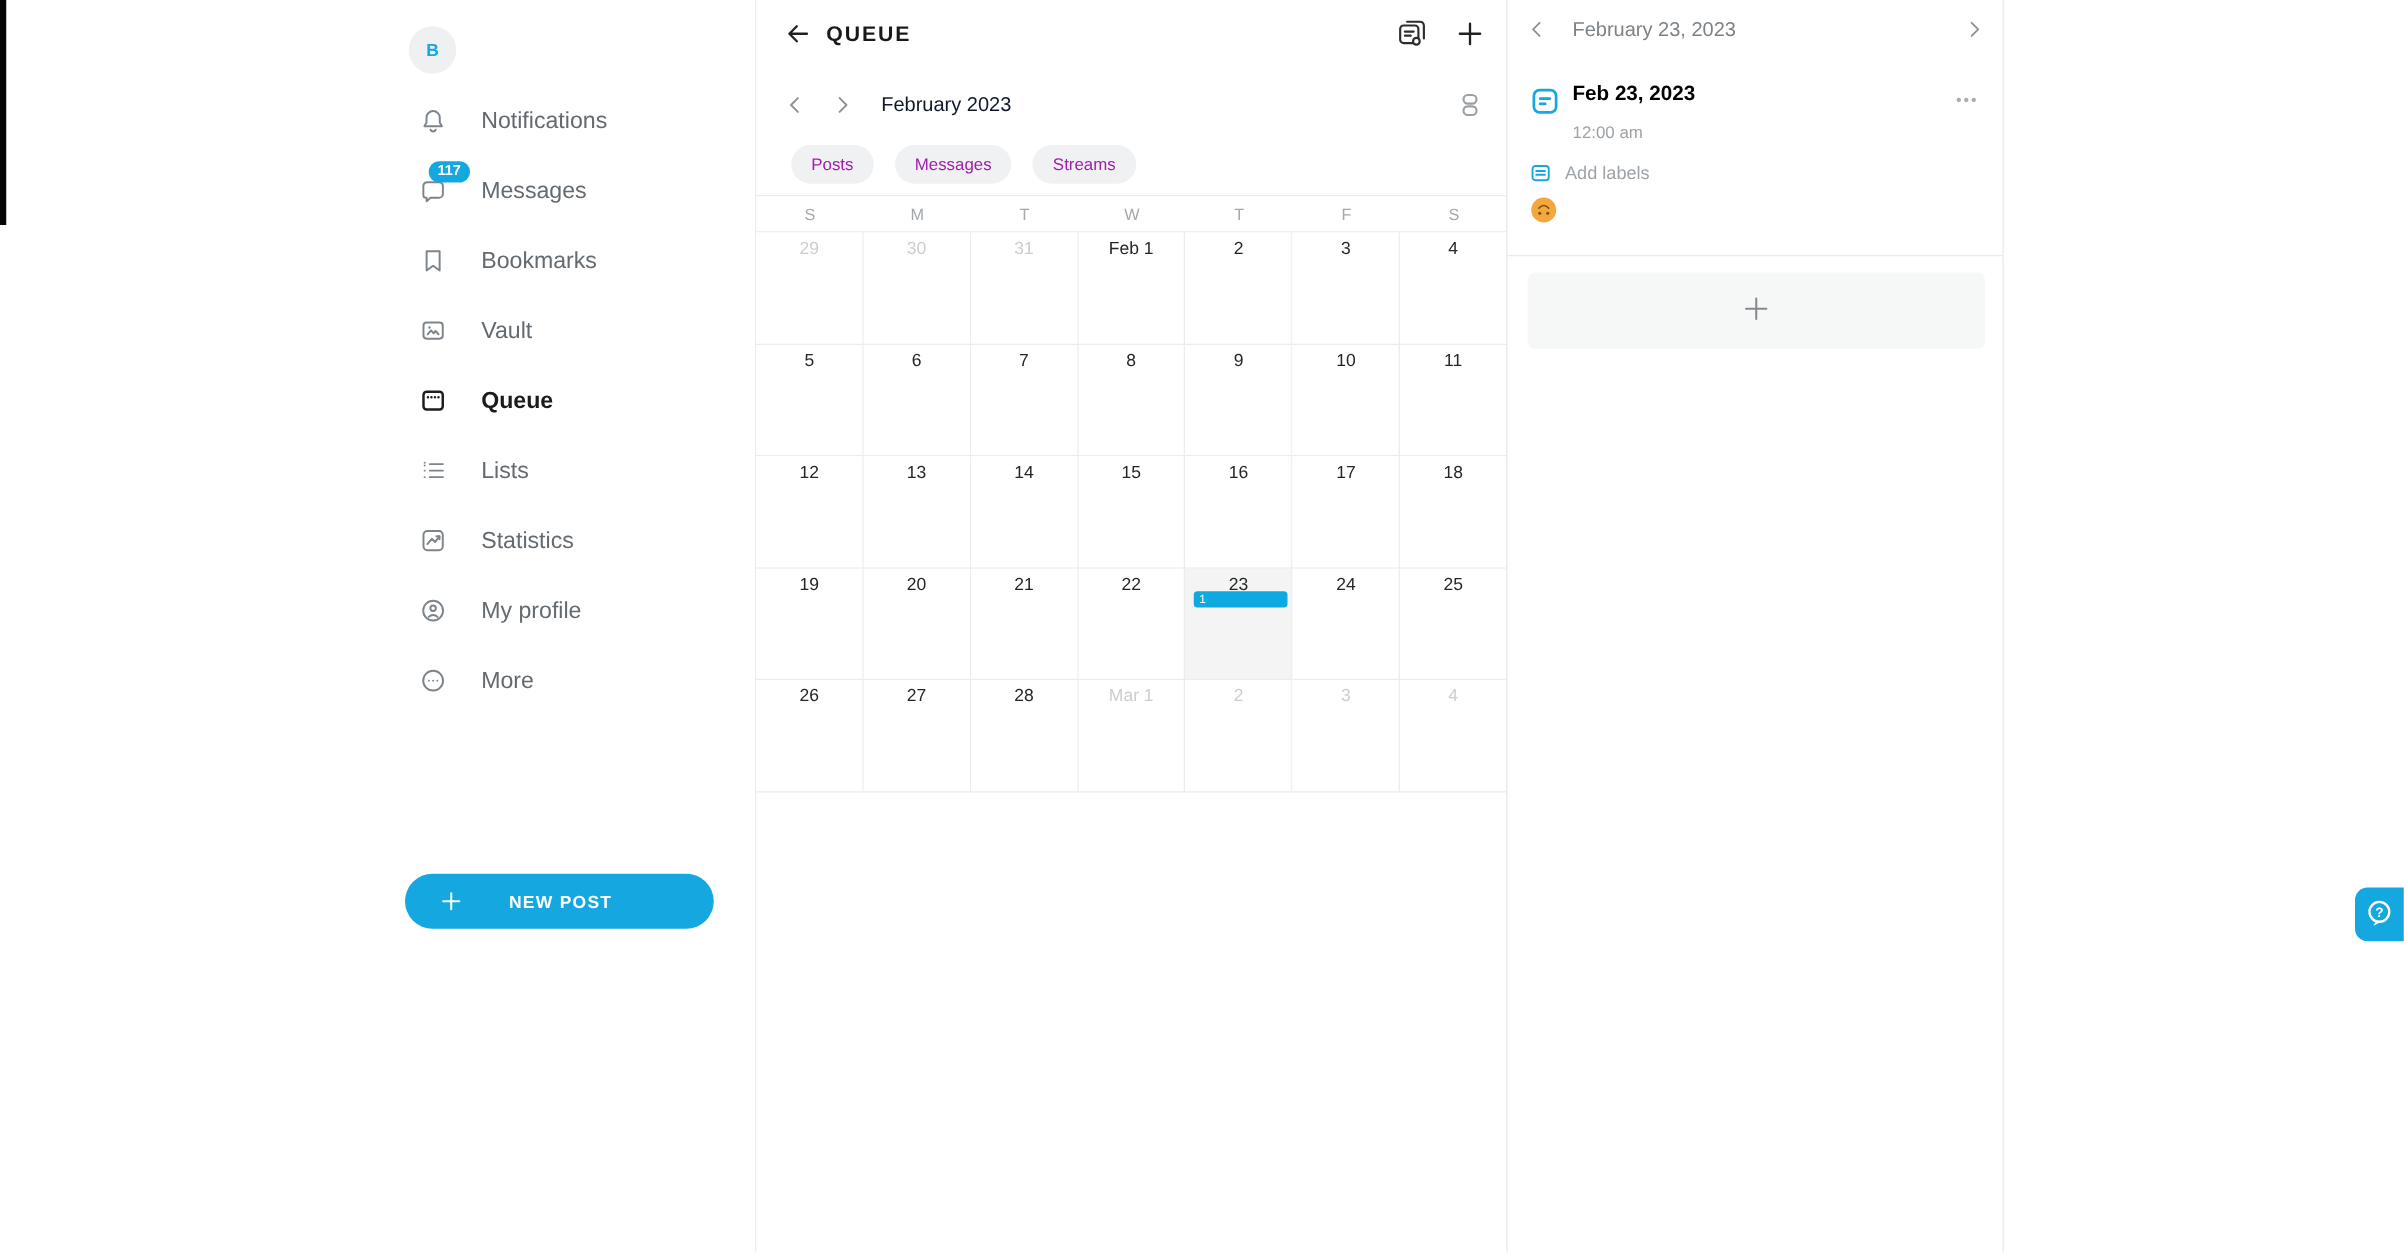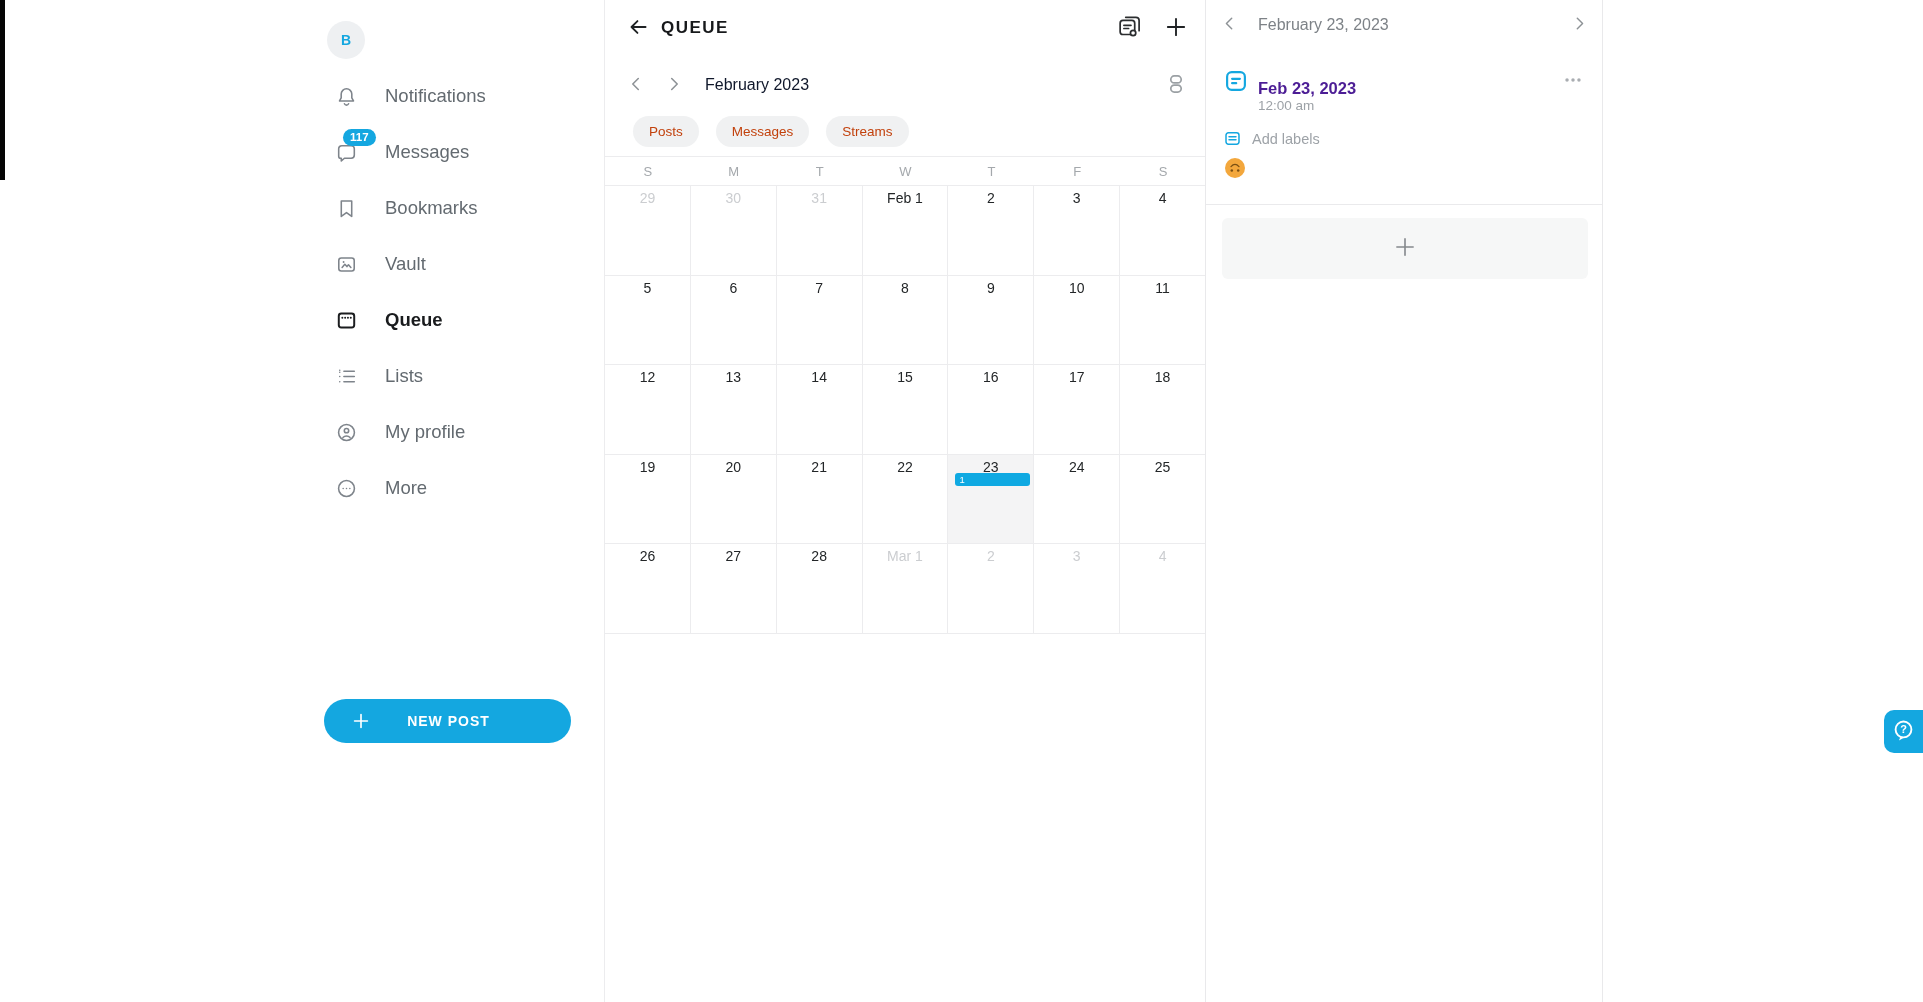--- a/index.html
+++ b/index.html
@@ -50,21 +50,21 @@
 
   .month-row{position:absolute;top:70px;left:0;right:0;height:30px;display:flex;align-items:center;}
   .chev-btn{width:22px;height:22px;color:#8d9296;}
   .month-prev{margin-left:20px;}
   .month-next{margin-left:16px;}
   .month-label{margin-left:20px;font-size:16px;color:#0f172a;}
   .view-toggle{margin-left:auto;margin-right:16px;width:28px;height:28px;color:#9ba0a4;}
 
   .tabs-row{position:absolute;top:116px;left:28px;display:flex;gap:17px;}
   .tab-pill{background:#f0f1f2;border:none;border-radius:16px;height:31px;padding:0 16px;
-    font-size:13.5px;color:#c2410c;cursor:pointer;font-family:inherit;}
+    font-size:13.5px;color:#a21caf;cursor:pointer;font-family:inherit;}
 
   .cal{position:absolute;top:156px;left:0;right:0;}
   .cal-weekdays{display:grid;grid-template-columns:repeat(7,1fr);height:28px;
     border-top:1px solid var(--line);border-bottom:1px solid var(--line);}
   .cal-weekdays span{display:flex;align-items:center;justify-content:center;
     font-size:13px;color:#a4a8ac;}
   .cal-grid{display:grid;grid-template-columns:repeat(7,1fr);grid-auto-rows:89.6px;}
   .cal-cell{position:relative;border-right:1px solid var(--line);border-bottom:1px solid var(--line);cursor:pointer;background:#fff;}
   .cal-cell .num{display:block;text-align:center;padding-top:4px;font-size:14px;color:#232628;}
   .cal-cell.muted .num{color:#cbcdd0;}
@@ -76,21 +76,21 @@
 
   
   .day-panel{position:absolute;left:1205px;top:0;width:398px;height:1002px;background:#fff;
     border-left:1px solid #e9e9eb;border-right:1px solid #e9e9eb;box-sizing:border-box;}
   .d-header{position:absolute;top:0;left:0;right:0;height:50px;display:flex;align-items:center;}
   .d-prev{margin-left:12px;}
   .d-title{margin-left:18px;font-size:16px;color:#7d8287;}
   .d-next{margin-left:auto;margin-right:12px;}
 
   .entry-icon{position:absolute;left:17px;top:68px;width:26px;height:26px;color:var(--accent);}
-  .entry-date{position:absolute;left:52px;top:79px;font-size:16.5px;font-weight:700;color:#4c1d95;}
+  .entry-date{position:absolute;left:52px;top:66px;font-size:16.5px;font-weight:700;color:#000000;}
   .entry-menu{position:absolute;right:14px;top:68px;width:30px;height:26px;}
   .entry-time{position:absolute;left:52px;top:98px;font-size:13.5px;color:var(--muted-txt);}
   .labels-row{position:absolute;left:17px;top:129px;display:flex;align-items:center;gap:10px;cursor:pointer;}
   .labels-row .lbl-icon{width:19px;height:19px;color:var(--accent);display:flex;}
   .labels-row .lbl-text{font-size:14.5px;color:var(--muted-txt);}
   .sticker{position:absolute;left:17px;top:156px;width:24px;height:24px;}
   .d-divider{position:absolute;left:0;right:0;top:204px;border-bottom:1px solid #eaeaec;}
   .add-slot-btn{position:absolute;left:16px;top:218px;width:366px;height:61px;background:#f6f7f7;
     border:none;border-radius:6px;cursor:pointer;display:flex;align-items:center;justify-content:center;color:#85898d;}
 
@@ -159,20 +159,31 @@
   </div>
     <div class="side-item">
     <span class="s-icon">
         <svg viewBox="0 0 24 24" width="25" height="25" fill="none" stroke="currentColor" stroke-width="1.5" stroke-linecap="round" stroke-linejoin="round">
           <path d="M9.5 7h10M9.5 12h10M9.5 17h10"></path>
           <path d="M5.5 6h.01M5.5 8h.01M5.5 12h.01M5.5 17h.01"></path>
         </svg>
 
     </span>
     <span class="s-label">Lists</span>
+  </div>
+    <div class="side-item">
+    <span class="s-icon">
+        <svg viewBox="0 0 24 24" width="25" height="25" fill="none" stroke="currentColor" stroke-width="1.5" stroke-linecap="round" stroke-linejoin="round">
+          <rect x="4.6" y="4.6" width="14.8" height="14.8" rx="3"></rect>
+          <path d="M7.6 14.6l3.4-4 2.5 2.5 3.3-4.3"></path>
+          <path d="M14.6 8.6h2.3v2.3"></path>
+        </svg>
+
+    </span>
+    <span class="s-label">Statistics</span>
   </div>
     <div class="side-item">
     <span class="s-icon">
         <svg viewBox="0 0 24 24" width="25" height="25" fill="none" stroke="currentColor" stroke-width="1.5" stroke-linecap="round" stroke-linejoin="round">
           <circle cx="12" cy="12" r="7.6"></circle>
           <circle cx="12" cy="10.2" r="2.1"></circle>
           <path d="M8.6 16.8a4.6 4.6 0 0 1 6.8 0"></path>
         </svg>
 
     </span>

